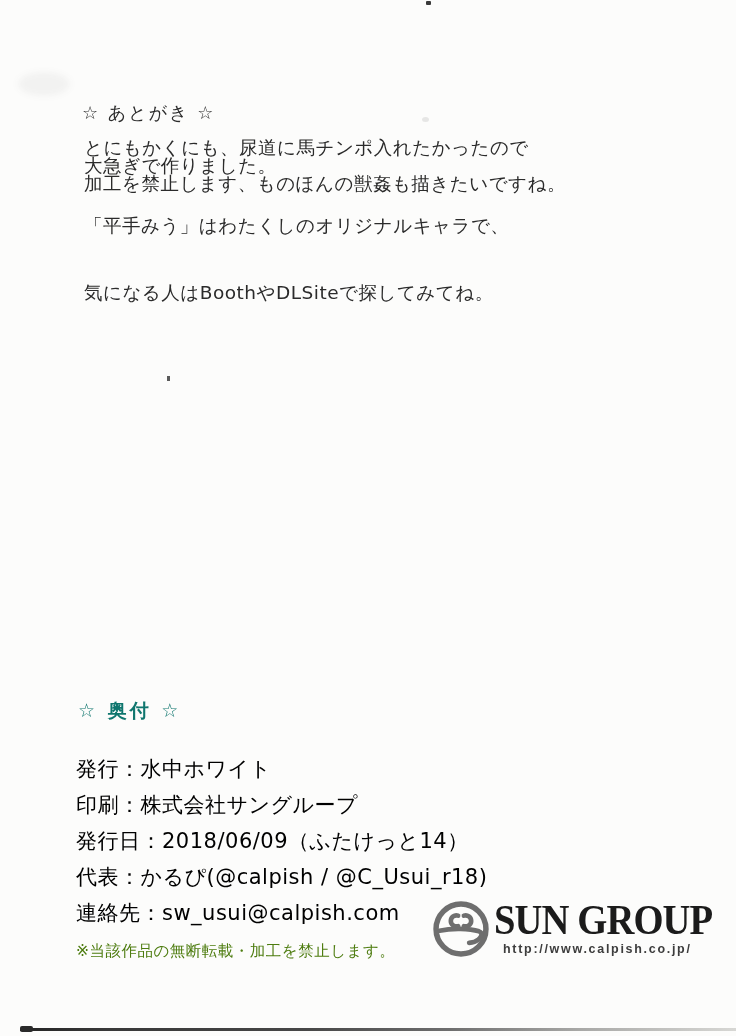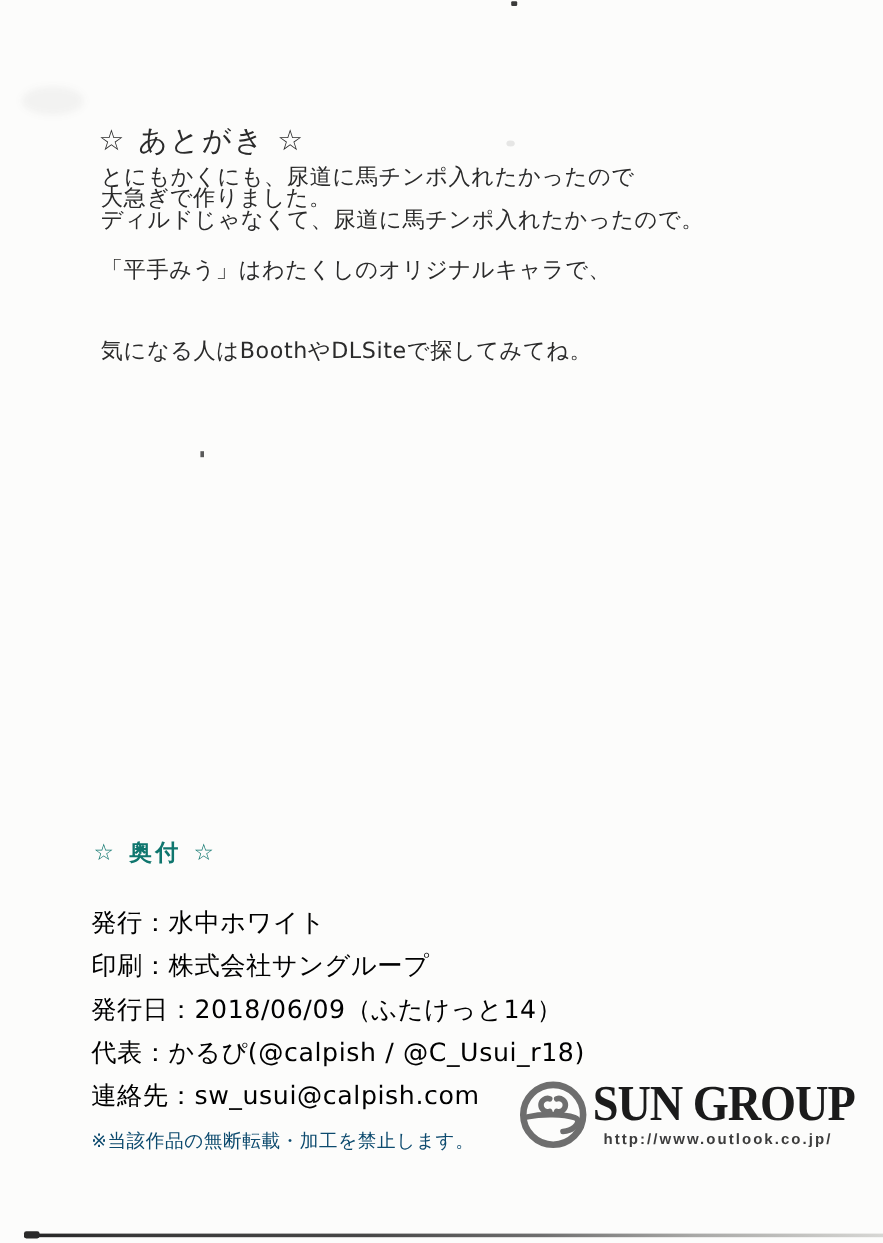--- a/index.html
+++ b/index.html
@@ -8,21 +8,21 @@
     width:736px;height:1036px;
     margin:0 auto;
     background:#fcfcfb;
     overflow:hidden;
     font-family:"DejaVu Sans",sans-serif;
     color:#2e2e2e;
   }
   
   .aw-heading{
     position:absolute;left:82px;top:101px;
-    font-size:24px;letter-spacing:2px;font-weight:500;color:#2b2b2b;
+    font-size:18px;letter-spacing:2px;font-weight:500;color:#2b2b2b;
     white-space:nowrap;
   }
   .aw-para{position:absolute;left:84px;white-space:nowrap;color:#2b2b2b;}
   .aw-para div{font-size:18.5px;line-height:18px;letter-spacing:0.5px;}
   .aw-p1{top:139px;}
   .aw-p2{top:216px;}
   .aw-p2 div{line-height:19.5px;}
   .aw-p3{top:284px;}
   
   .co-heading{
@@ -35,21 +35,21 @@
     font-size:25px;letter-spacing:1px;font-weight:600;color:#272727;
     white-space:nowrap;
   }
   .co-entries{position:absolute;left:76px;top:759px;}
   .co-entries div{
     font-size:21px;line-height:20px;margin-bottom:16px;
     letter-spacing:0.5px;white-space:nowrap;color:#000000;
   }
   .co-note{
     position:absolute;left:76px;top:941px;
-    font-size:15.5px;letter-spacing:0.5px;color:#0c4a6e;white-space:nowrap;
+    font-size:15.5px;letter-spacing:0.5px;color:#4d7c0f;white-space:nowrap;
   }
   
   .logo{position:absolute;left:432px;top:897px;width:290px;height:66px;}
   .logo-ring{position:absolute;left:0;top:2px;}
   .logo-name{
     position:absolute;left:62px;top:2px;
     font-family:"Liberation Serif","DejaVu Serif",serif;
     font-weight:bold;font-size:42px;line-height:42px;
     letter-spacing:-1px;color:#1b1b1b;white-space:nowrap;
     transform:scaleX(0.92);transform-origin:left center;
@@ -80,21 +80,21 @@
 </head>
 <body>
 
 <div class="page">
 
   <div class="aw-heading">☆ あとがき ☆</div>
 
   <div class="aw-para aw-p1">
     <div>とにもかくにも、尿道に馬チンポ入れたかったので</div>
     <div>大急ぎで作りました。</div>
-    <div>ディルドじゃなくて、尿道に馬チンポ入れたかったので。</div>
+    <div>加工を禁止します、ものほんの獣姦も描きたいですね。</div>
   </div>
 
   <div class="aw-para aw-p2">
     <div>「平手みう」はわたくしのオリジナルキャラで、</div>
   </div>
 
   <div class="aw-para aw-p3">
     <div>気になる人はBoothやDLSiteで探してみてね。</div>
   </div>
 
@@ -112,21 +112,21 @@
   <div class="co-note">※当該作品の無断転載・加工を禁止します。</div>
 
   <div class="logo">
     <svg class="logo-ring" width="58" height="60" viewBox="0 0 100 100" aria-hidden="true">
       <circle cx="50" cy="50" r="43" fill="none" stroke="#6e6e6e" stroke-width="9.5"></circle>
       <path d="M 45,45 A 9.5,9.5 0 1 1 45,27" fill="none" stroke="#6e6e6e" stroke-width="8" stroke-linecap="round"></path>
       <path d="M 55,45 A 9.5,9.5 0 1 0 55,27" fill="none" stroke="#6e6e6e" stroke-width="8" stroke-linecap="round"></path>
       <path d="M 13,53 C 35,48 65,49 81,54 C 88,56.5 86,63 80,68 C 76,71.5 70,73.5 64,74" fill="none" stroke="#6e6e6e" stroke-width="8" stroke-linecap="round"></path>
     </svg>
     <div class="logo-name">SUN GROUP</div>
-    <div class="logo-url">http://www.outlook.co.jp/</div>
+    <div class="logo-url">http://www.calpish.co.jp/</div>
   </div>
 
   <div class="smudge-topleft"></div>
   <div class="speck-a"></div>
   <div class="speck-b"></div>
   <div class="speck-c"></div>
   <div class="bottom-line"></div>
   <div class="bottom-blob"></div>
 
 </div>

